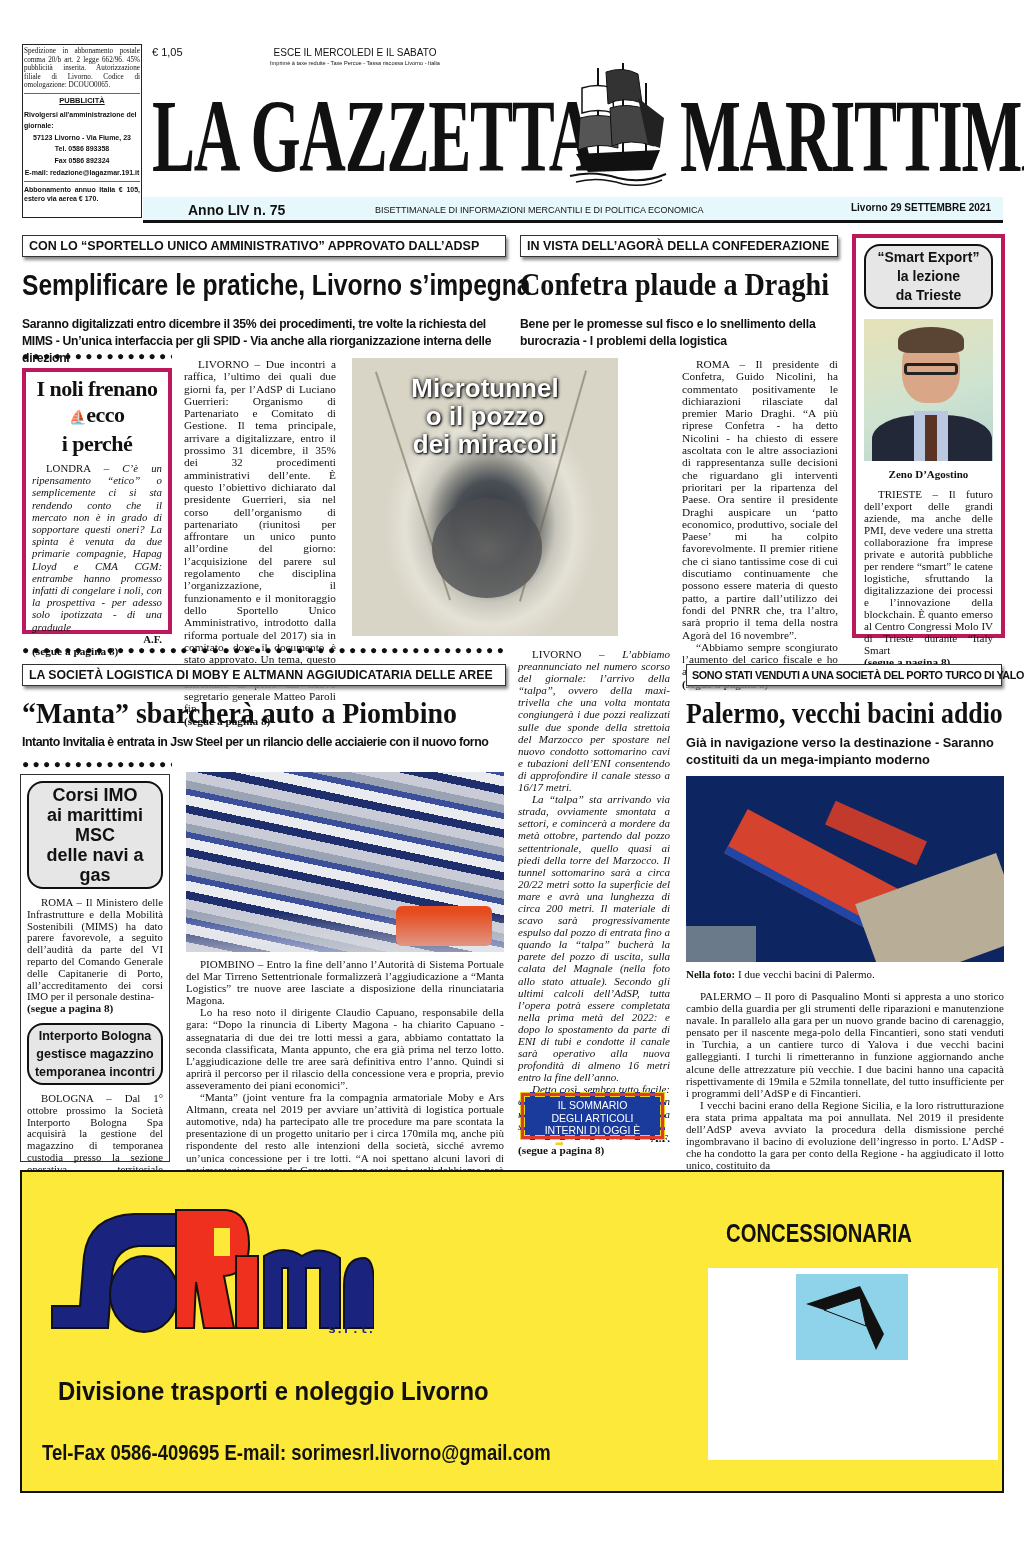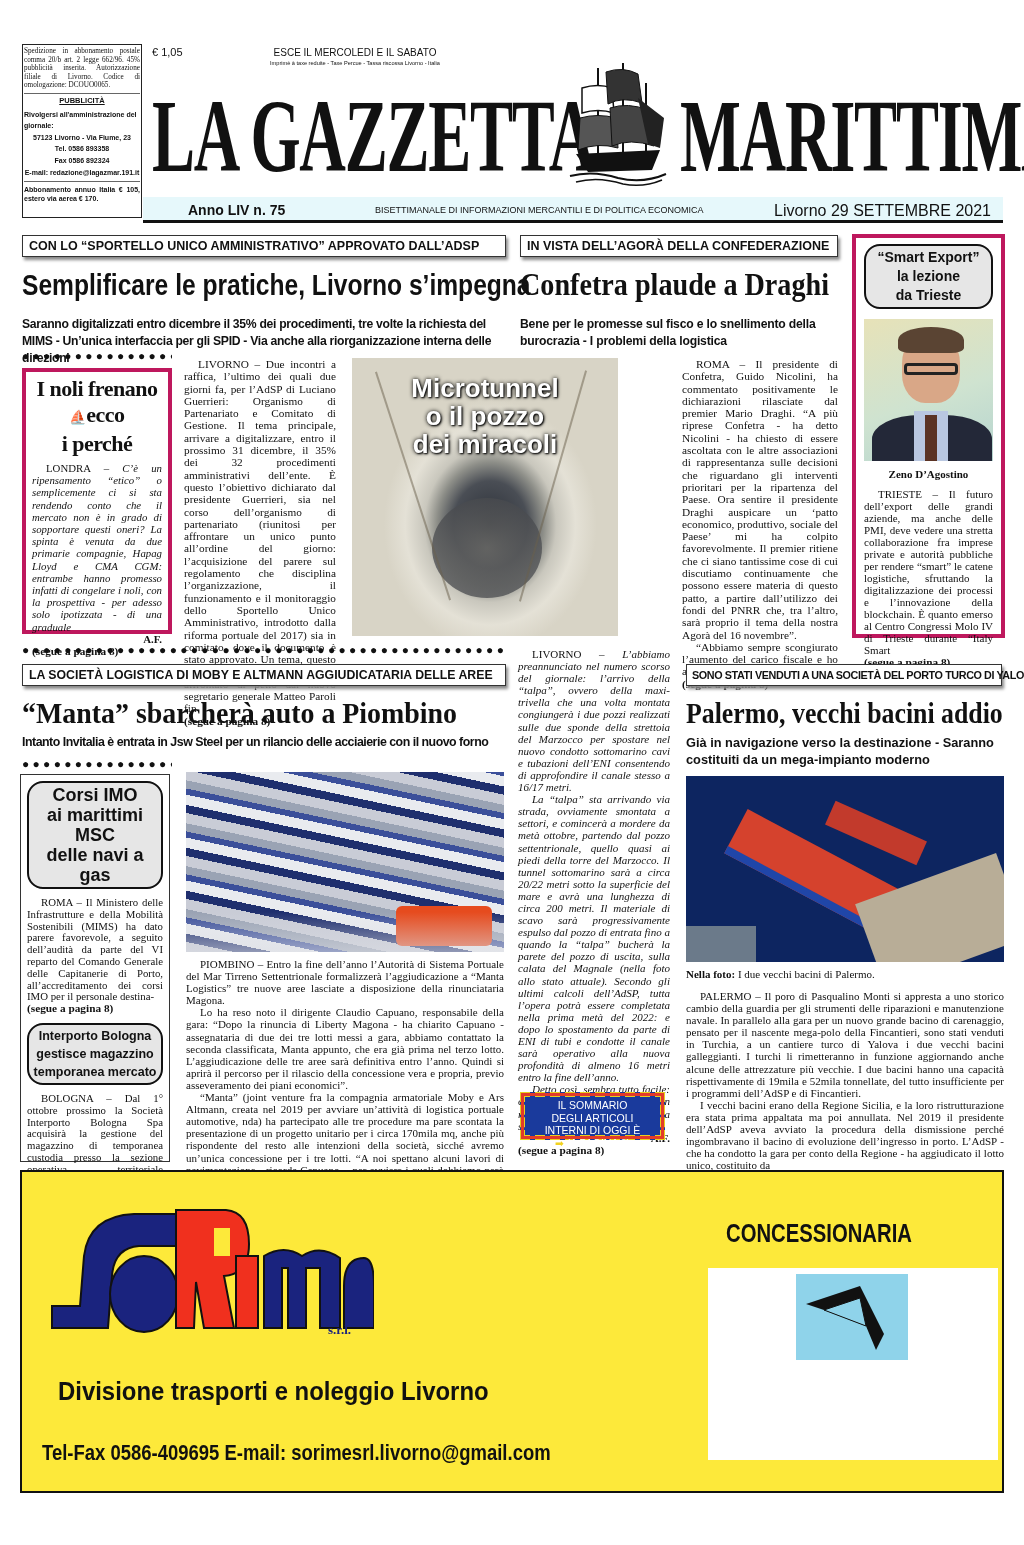--- a/index.html
+++ b/index.html
@@ -19,21 +19,21 @@
   .infobox .subs { font-family: "Liberation Sans", sans-serif; font-weight: bold; font-size: 7px; line-height: 9px; text-align: justify; }
   .price { left: 152px; top: 46px; font-size: 11px; }
   .esce { left: 230px; top: 47px; width: 250px; text-align: center; font-size: 10px; }
   .imprime { left: 200px; top: 60px; width: 310px; text-align: center; font-size: 5.6px; }
   .mast-title { top: 88px; font-family: "Liberation Serif", serif; font-weight: bold; font-size: 104px; line-height: 96px; letter-spacing: -2px; transform: scaleX(0.62); transform-origin: left top; }
   .ship { left: 568px; top: 58px; width: 100px; height: 130px; }
   .dateline { left: 143px; top: 197px; width: 860px; height: 26px; background: #e6f8fb; border-bottom: 3px solid #111; }
   .dateline span { position: absolute; top: 5px; font-family: "Liberation Sans", sans-serif; }
   .dl-anno { left: 45px; font-size: 14px; font-weight: bold; }
   .dl-bi { left: 232px; top: 8px !important; font-size: 9px; }
-  .dl-date { right: 12px; font-size: 16px; font-weight: normal; }
+  .dl-date { right: 12px; font-size: 10px; font-weight: bold; }
 
   
   .kicker { border: 1px solid #333; box-shadow: 2px 3px 3px #888; background: #fff; font-family: "Liberation Sans", sans-serif; font-weight: bold; font-size: 12.5px; padding: 3px 6px; white-space: nowrap; }
   .headline-sans { font-family: "Liberation Sans", sans-serif; font-weight: bold; white-space: nowrap; }
   .headline-serif { font-family: "Liberation Serif", serif; font-weight: bold; white-space: nowrap; }
   .sub { font-family: "Liberation Sans", sans-serif; font-weight: bold; font-size: 13px; line-height: 17px; }
 
   .body { font-size: 11.3px; line-height: 12.3px; text-align: justify; }
   .body p { text-indent: 14px; }
   .body.it p, .body .it { font-style: italic; }
@@ -173,21 +173,21 @@
     <div>ai marittimi MSC</div>
     <div>delle navi a gas</div>
   </div>
   <div class="body" style="margin-top:8px; font-size:10.8px; line-height:11.8px;">
     <p>ROMA – Il Ministero delle Infrastrutture e della Mobilità Sostenibili (MIMS) ha dato parere favorevole, a seguito dell’audità da parte del VI reparto del Comando Generale delle Capitanerie di Porto, all’accreditamento dei corsi IMO per il personale destina-</p>
     <div class="segue">(segue a pagina 8)</div>
   </div>
   <div class="pill" style="font-size:12.5px; padding:2px 0; margin-top:8px; line-height:18px;">
     <div>Interporto Bologna</div>
     <div>gestisce magazzino</div>
-    <div>temporanea mercato</div>
+    <div>temporanea incontri</div>
   </div>
   <div class="body" style="margin-top:8px; font-size:10.8px; line-height:11.8px;">
     <p>BOLOGNA – Dal 1° ottobre prossimo la Società Interporto Bologna Spa acquisirà la gestione del magazzino di temporanea custodia presso la sezione operativa territoriale Interporto, fino ad ora gestito dall’Ufficio delle Dogane di Bologna.</p>
     <div class="segue">(segue a pagina 8)</div>
   </div>
 </div>
 
 <div class="abs photo" style="left:186px; top:772px; width:318px; height:180px; background:repeating-linear-gradient(12deg,#c9ccd6 0 10px,#1f2f6e 10px 18px,#e9ebef 18px 28px,#3b4f9a 28px 34px,#9aa3b4 34px 42px);">
   <div style="position:absolute; right:12px; bottom:6px; width:96px; height:40px; background:#e64b1e; border-radius:6px;"></div>
   <div style="position:absolute; left:0; bottom:0; width:100%; height:40px; background:linear-gradient(transparent,rgba(220,222,228,.6));"></div>
@@ -241,21 +241,21 @@
     <svg width="330" height="150" viewBox="0 0 330 150">
       <path d="M8 132 L8 110 L36 110 L40 60 Q45 20 90 18 L132 18 L132 50 L95 50 Q70 52 68 80 L64 132 Z" fill="#1a237e" stroke="#111" stroke-width="2"></path>
       <ellipse cx="100" cy="98" rx="34" ry="38" fill="#1a237e" stroke="#111" stroke-width="2"></ellipse>
       <path d="M132 14 L182 14 Q205 16 205 48 Q205 78 180 80 L190 132 L160 132 L152 86 L150 132 L132 132 Z" fill="#f0301e" stroke="#111" stroke-width="2"></path>
       <rect x="170" y="32" width="16" height="28" fill="#fde93a"></rect>
       <rect x="192" y="60" width="22" height="72" fill="#f0301e" stroke="#111" stroke-width="2"></rect>
       <path d="M220 132 L220 60 Q240 48 258 60 Q276 48 296 62 L296 132 L276 132 L276 72 L262 72 L262 132 L244 132 L244 72 L238 72 L238 132 Z" fill="#1a237e" stroke="#111" stroke-width="2"></path>
       <path d="M300 132 L300 90 Q300 62 320 62 Q330 62 330 90 L330 132 Z" fill="#1a237e" stroke="#111" stroke-width="2"></path>
     </svg>
   </div>
-  <div class="abs cond" style="left:306px; top:150px; font-size:13px; color:#1a237e; font-family:Liberation Serif, serif; font-weight:bold;">s.r.l.</div>
+  <div class="abs cond" style="left:306px; top:150px; font-size:13px; color:#1a237e; font-family:Liberation Mono, monospace; font-weight:bold;">s.r.l.</div>
   <div class="abs" style="left:36px; top:204px; font-family:'Liberation Sans',sans-serif; font-weight:bold; font-size:26px; transform:scaleX(0.92); transform-origin:left top; white-space:nowrap;">Divisione trasporti e noleggio Livorno</div>
   <div class="abs" style="left:20px; top:268px; font-family:'Liberation Sans',sans-serif; font-weight:bold; font-size:22px; transform:scaleX(0.84); transform-origin:left top; white-space:nowrap;">Tel-Fax 0586-409695 E-mail: sorimesrl.livorno@gmail.com</div>
   <div class="abs" style="left:704px; top:46px; font-family:'Liberation Sans',sans-serif; font-weight:bold; font-size:26px; transform:scaleX(0.78); transform-origin:left top; white-space:nowrap;">CONCESSIONARIA</div>
   <div class="abs" style="left:686px; top:96px; width:290px; height:192px; background:#fff;">
     <div style="position:absolute; left:88px; top:6px; width:112px; height:86px; background:#8fd3ea;">
       <svg width="112" height="86" viewBox="0 0 112 86">
         <path d="M10 30 L64 12 L88 60 L80 76 L70 52 L28 36 Z" fill="#111"></path>
         <path d="M28 36 L70 52 L64 24 Z" fill="#8fd3ea" stroke="#111" stroke-width="1"></path>
       </svg>
     </div>

